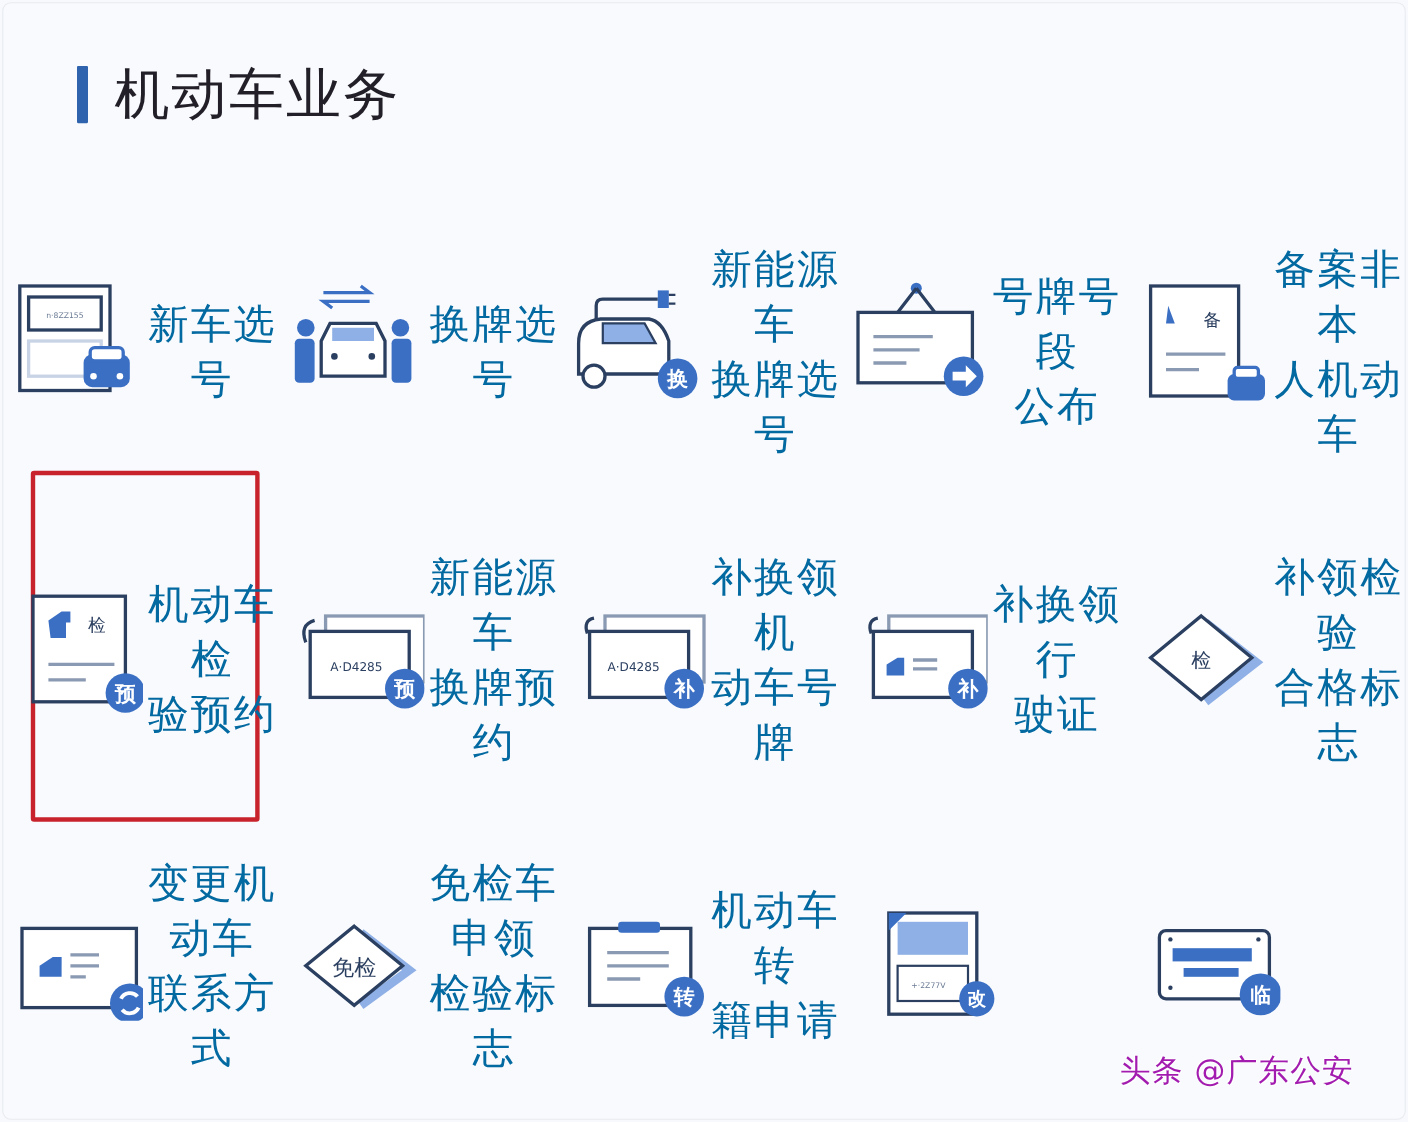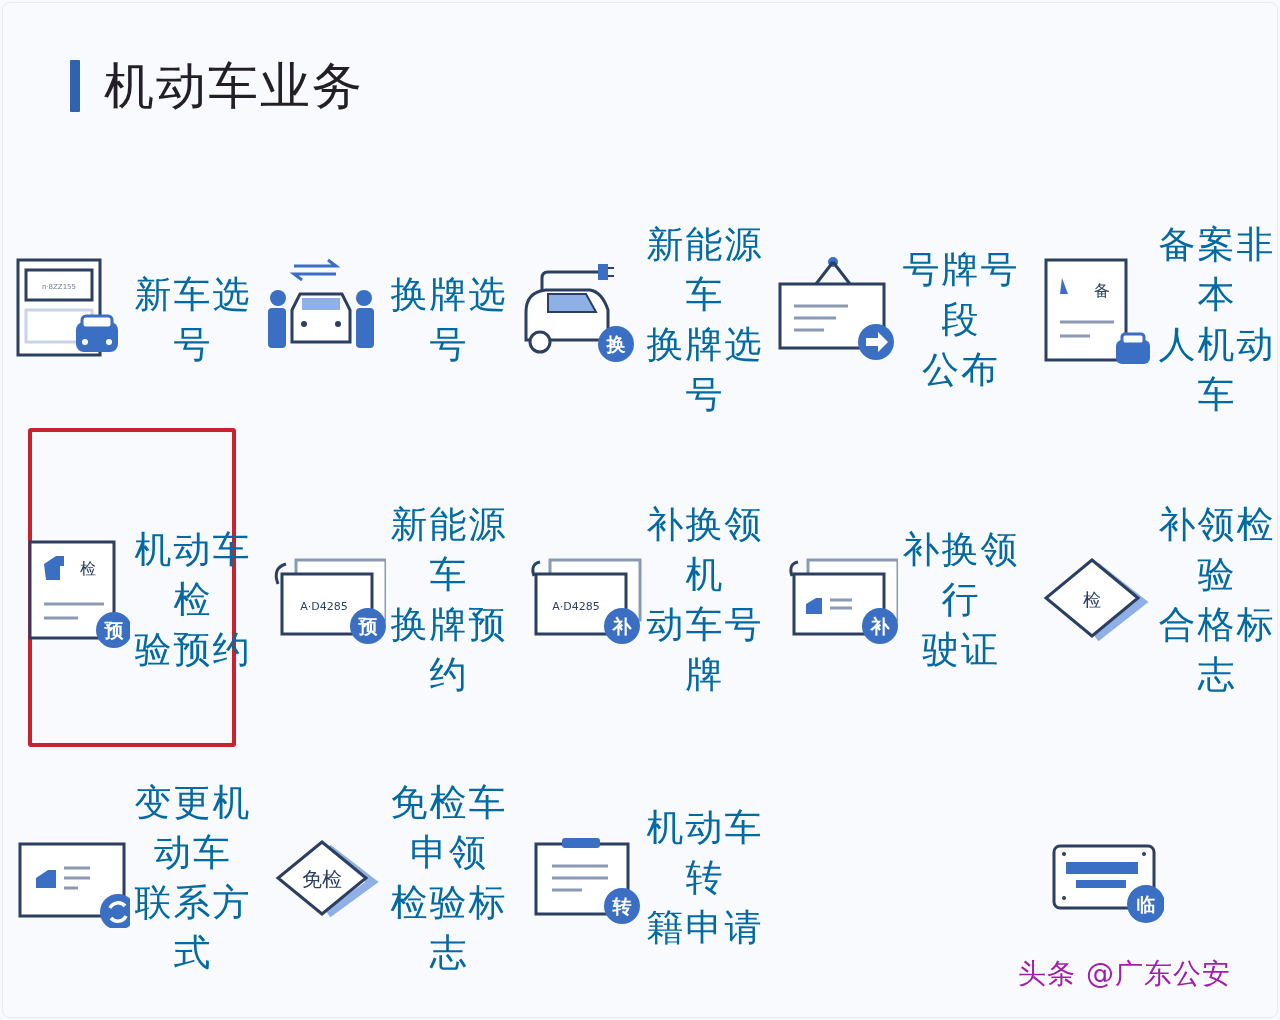--- a/index.html
+++ b/index.html
@@ -244,20 +244,31 @@
       <path d="M40 58 h56 M40 70 h56 M40 82 h30" stroke="#8a9ab3" stroke-width="3"></path>
       <circle cx="110" cy="98" r="18" fill="#3a6fc4"></circle>
       <text x="110" y="105" font-size="19" text-anchor="middle" fill="#fff" font-weight="bold" font-family="DejaVu Sans, sans-serif">转</text>
     </svg>
   </div>
   <div class="label">机动车转
 籍申请</div>
 </div>
 
 <div class="tile" style="left:768px;top:728px">
+  <div class="icon">
+    <svg width="130" height="120" viewBox="0 0 130 120">
+      <rect x="30" y="22" width="80" height="92" fill="#fff" stroke="#2b3f60" stroke-width="3"></rect>
+      <path d="M30 22 h16 l-16 16z" fill="#3a6fc4"></path>
+      <rect x="38" y="30" width="64" height="30" fill="#8fb0e6"></rect>
+      <rect x="38" y="70" width="64" height="32" fill="#fff" stroke="#2b3f60" stroke-width="2"></rect>
+      <text x="66" y="90" font-size="7" text-anchor="middle" fill="#6b7b95" font-family="DejaVu Sans, sans-serif">+·2Z77V</text>
+      <circle cx="110" cy="100" r="16" fill="#3a6fc4"></circle>
+      <text x="110" y="106" font-size="17" text-anchor="middle" fill="#fff" font-weight="bold" font-family="DejaVu Sans, sans-serif">改</text>
+    </svg>
+  </div>
 </div>
 
 <div class="tile" style="left:1024px;top:728px">
   <div class="icon">
     <svg width="130" height="120" viewBox="0 0 130 120">
       <rect x="20" y="38" width="100" height="62" rx="6" fill="#fff" stroke="#2b3f60" stroke-width="3"></rect>
       <rect x="32" y="54" width="72" height="12" fill="#3a6fc4"></rect>
       <rect x="42" y="72" width="50" height="8" fill="#3a6fc4"></rect>
       <circle cx="30" cy="46" r="2" fill="#2b3f60"></circle>
         <circle cx="110" cy="46" r="2" fill="#2b3f60"></circle>

